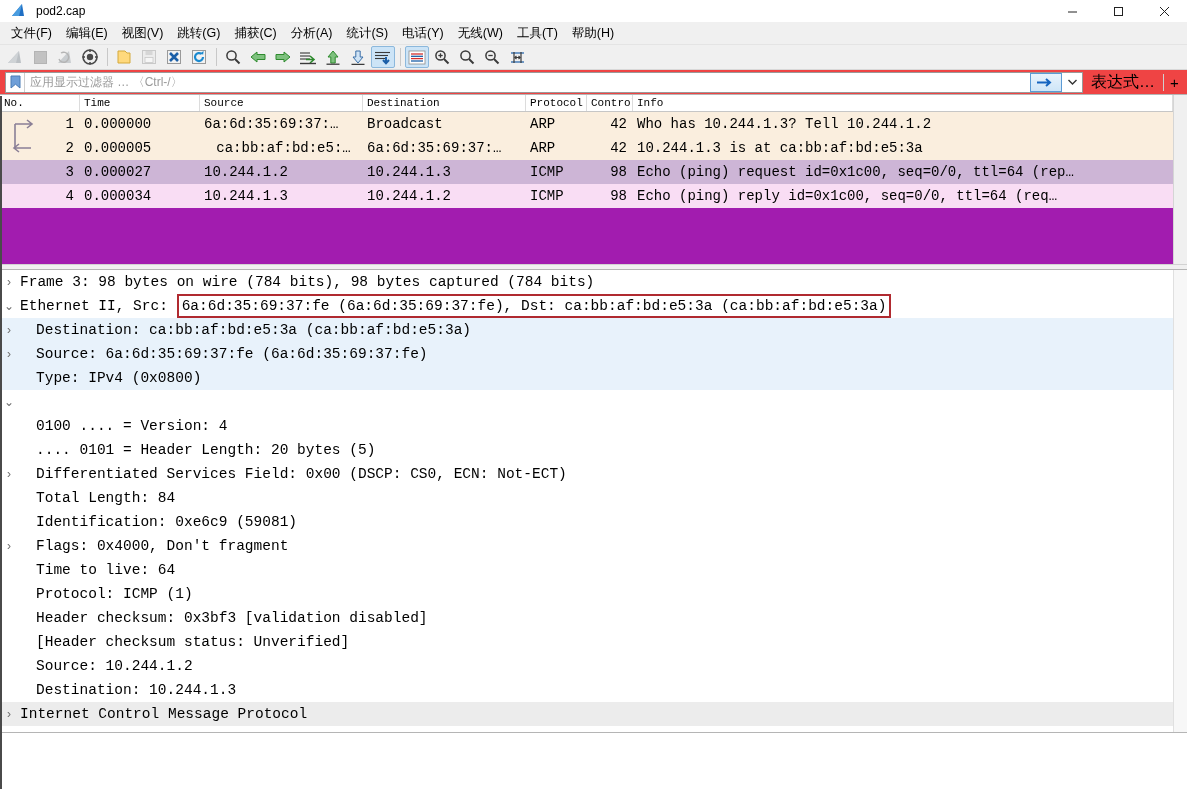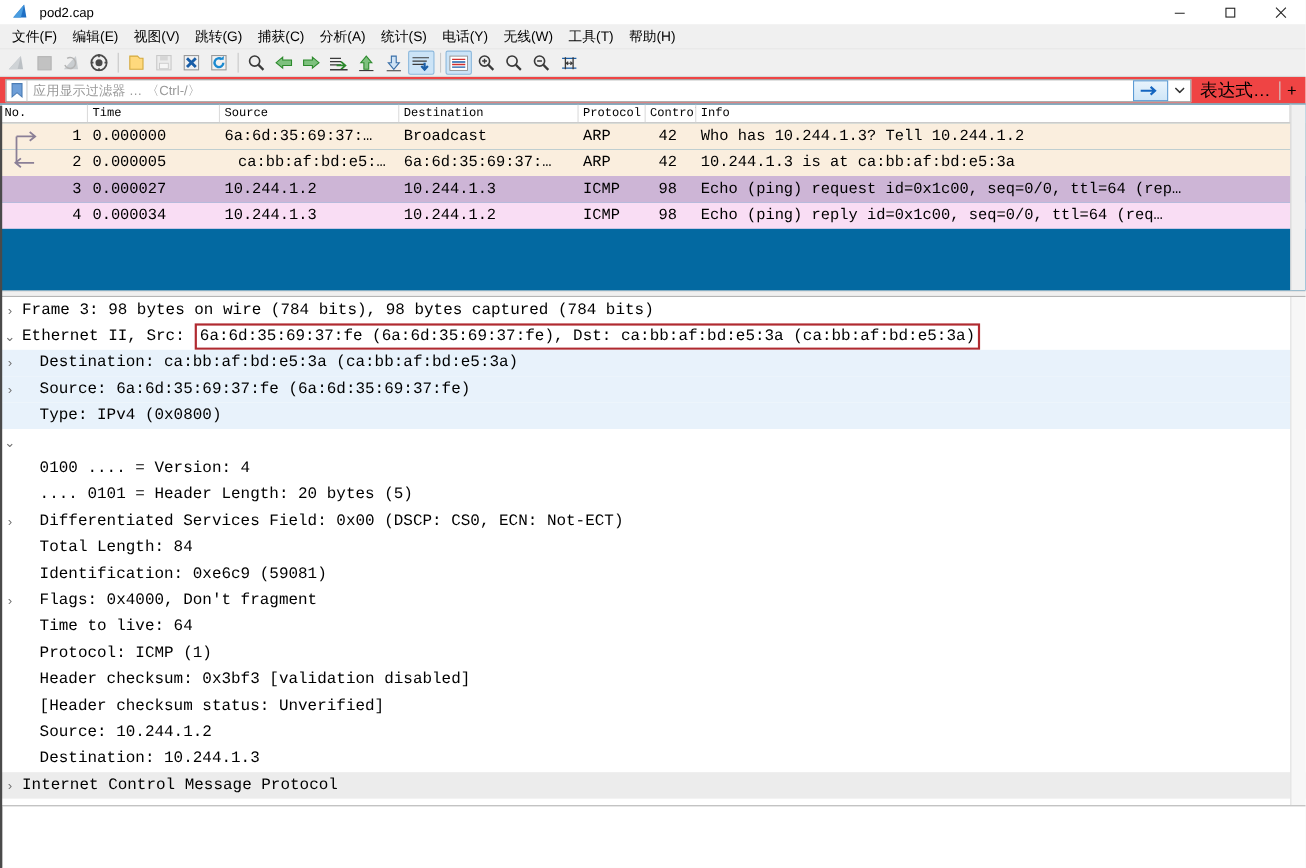--- a/index.html
+++ b/index.html
@@ -154,21 +154,21 @@
     width: 22px;
     text-align: center;
     font-size: 15px;
     color: #000;
     border-left: 1px solid #d0d0d0;
   }
 
   
   .packetlist {
     flex: 0 0 170px;
-    background: #0369a1;
+    background: #a21caf;
     border-top: 1px solid #b5b5b5;
     display: flex;
     flex-direction: column;
     position: relative;
     overflow: hidden;
   }
   .pl-header {
     height: 17px;
     flex: 0 0 17px;
     background: #ffffff;
@@ -195,21 +195,21 @@
     color: #000;
     white-space: nowrap;
   }
   .pl-td {
     padding-left: 4px;
     overflow: hidden;
     white-space: nowrap;
     text-overflow: clip;
   }
   .pl-td.num { text-align: right; padding-right: 6px; padding-left: 0; }
-  .pl-td.len { text-align: center; padding-right: 6px; padding-left: 0; }
+  .pl-td.len { text-align: right; padding-right: 6px; padding-left: 0; }
   .row-arp { background: #faeede; }
   .row-icmp-sel { background: #cdb5d6; }
   .row-icmp { background: #f9ddf4; }
   .pl-scroll {
     position: absolute;
     right: 0; top: 0; bottom: 0;
     width: 14px;
     background: #f0f0f0;
     border-left: 1px solid #d5d5d5;
   }

